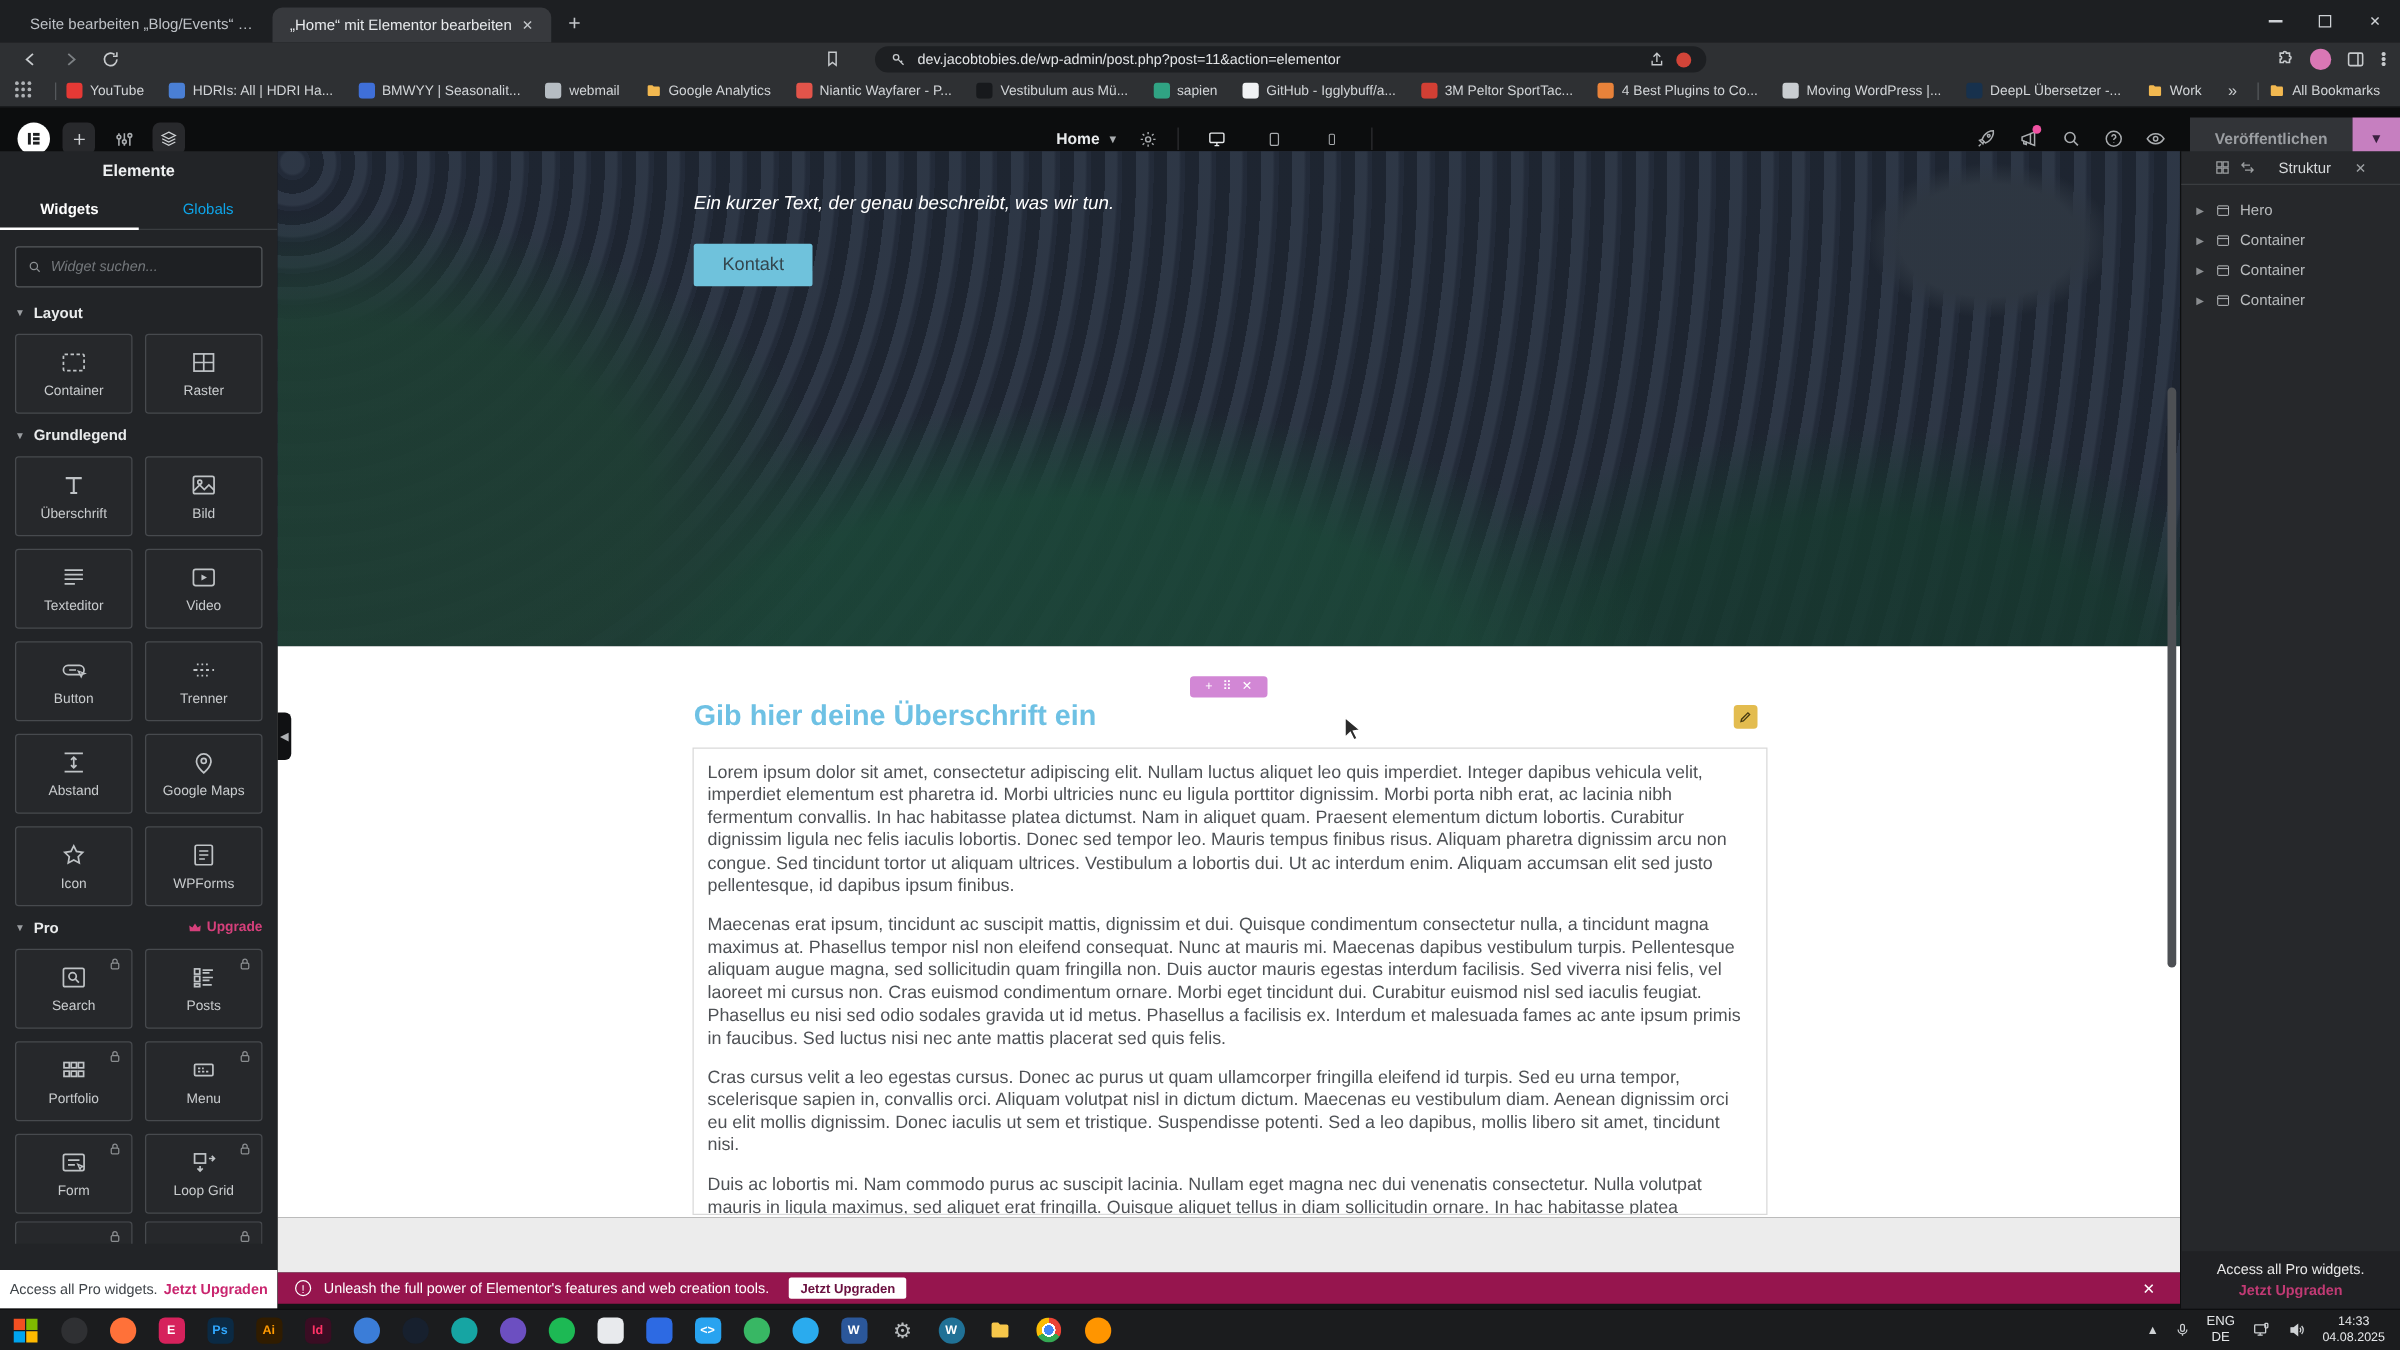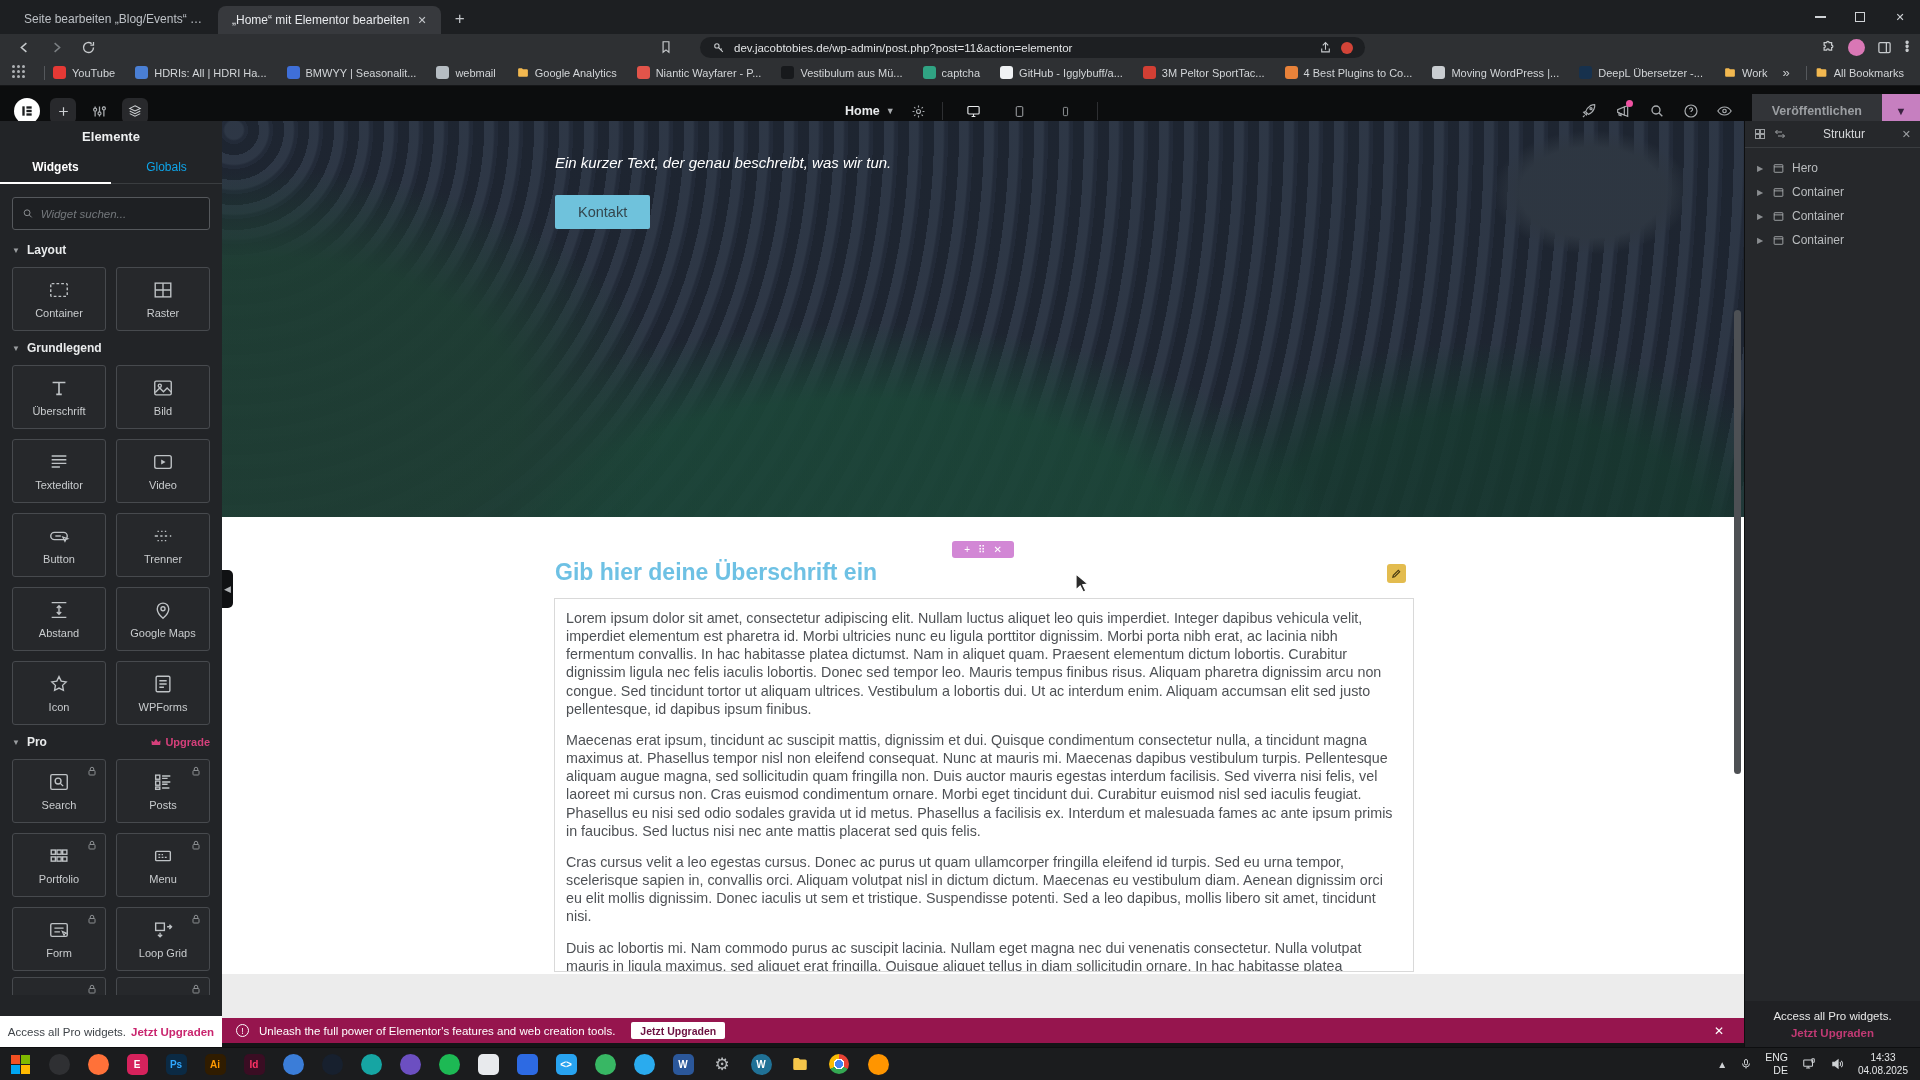--- a/index.html
+++ b/index.html
@@ -118,21 +118,21 @@
   .notifbar { position:absolute; top:897px; left:0; right:0; height:25px; background:#96154e; display:flex; align-items:center; padding:0 14px; gap:10px; }
   .notif-ic { width:13px; height:13px; border:1.5px solid #fff; border-radius:50%; color:#fff; font-size:9px; display:flex; align-items:center; justify-content:center; flex:none; }
   .notif-msg { color:#fff; font-size:11.5px; }
   .notif-pill { background:#fff; color:#6b1140; font-size:10.5px; font-weight:700; padding:2.5px 9px; border-radius:2px; margin-left:6px; }
   .notif-close { margin-left:auto; color:#fff; font-size:12px; padding:0 6px; }
   .scrollthumb { position:absolute; right:3px; top:189px; width:7px; height:464px; background:#4d5054; border-radius:4px; }
   .cursor { position:absolute; left:853px; top:452px; z-index:9; }
 
   
   .rpanel { width:176px; background:#26282b; position:relative; flex:none; border-left:1px solid #0e0f10; }
-  .r-header { height:27px; display:flex; align-items:center; padding:0 9px; border-bottom:1px solid #3a3d40; gap:8px; }
+  .r-header { height:27px; display:flex; align-items:center; padding:0 27px; border-bottom:1px solid #3a3d40; gap:8px; }
   .r-title { flex:1; text-align:center; color:#d6d8da; font-size:12px; }
   .r-close { color:#9da0a3; font-size:11px; }
   .r-tree { padding:8px 0; }
   .trow { height:24px; display:flex; align-items:center; gap:7px; padding-left:12px; }
   .trow .tcaret { color:#8a8d90; font-size:8px; width:8px; }
   .trow .tlabel { color:#b9bcbe; font-size:12px; }
   .protip { position:absolute; bottom:0; left:0; right:0; height:46px; background:#202124; color:#e8e8e8; font-size:11.5px; text-align:center; padding:7px 14px 0; line-height:1.5; }
   .protip b { color:#c13a74; font-weight:700; }
 
   
@@ -144,21 +144,21 @@
   .tic.square { border-radius:5px; }
   .msgrid { display:grid; grid-template-columns:9px 9px; grid-template-rows:9px 9px; gap:1px; }
   .msgrid i { display:block; }
   .chromeic { width:20px; height:20px; border-radius:50%;
     background:
       radial-gradient(circle at 50% 50%, #4285f4 0 27%, #fff 28% 38%, rgba(0,0,0,0) 39%),
       conic-gradient(#ea4335 0 120deg, #34a853 120deg 240deg, #fbbc05 240deg 360deg); }
   .gearic { color:#b7babd; font-size:17px; line-height:1; }
   .t-tray { margin-left:auto; display:flex; align-items:center; gap:13px; }
   .traychev { color:#cfd2d5; font-size:10px; }
-  .lang { color:#e6e8ea; font-size:10.5px; text-align:right; line-height:1.25; }
+  .lang { color:#e6e8ea; font-size:10.5px; text-align:center; line-height:1.25; }
   .clock { color:#e6e8ea; font-size:10px; text-align:center; line-height:1.3; padding-right:4px; }
 </style>
 </head>
 <body>
 
 <div class="tabbar">
   <div class="tab">
     <span class="tab-title">Seite bearbeiten „Blog/Events“ ‹ TEST</span>
   </div>
   <div class="tab active">
@@ -264,21 +264,21 @@
       <div class="bm">
         <span class="bmic" style="background:#e2544a"></span>
         <span class="bmlabel">Niantic Wayfarer - P...</span>
       </div>
       <div class="bm">
         <span class="bmic" style="background:#17191c"></span>
         <span class="bmlabel">Vestibulum aus Mü...</span>
       </div>
       <div class="bm">
         <span class="bmic" style="background:#30a383"></span>
-        <span class="bmlabel">captcha</span>
+        <span class="bmlabel">sapien</span>
       </div>
       <div class="bm">
         <span class="bmic" style="background:#f0f2f4"></span>
         <span class="bmlabel">GitHub - Igglybuff/a...</span>
       </div>
       <div class="bm">
         <span class="bmic" style="background:#d23f34"></span>
         <span class="bmlabel">3M Peltor SportTac...</span>
       </div>
       <div class="bm">

